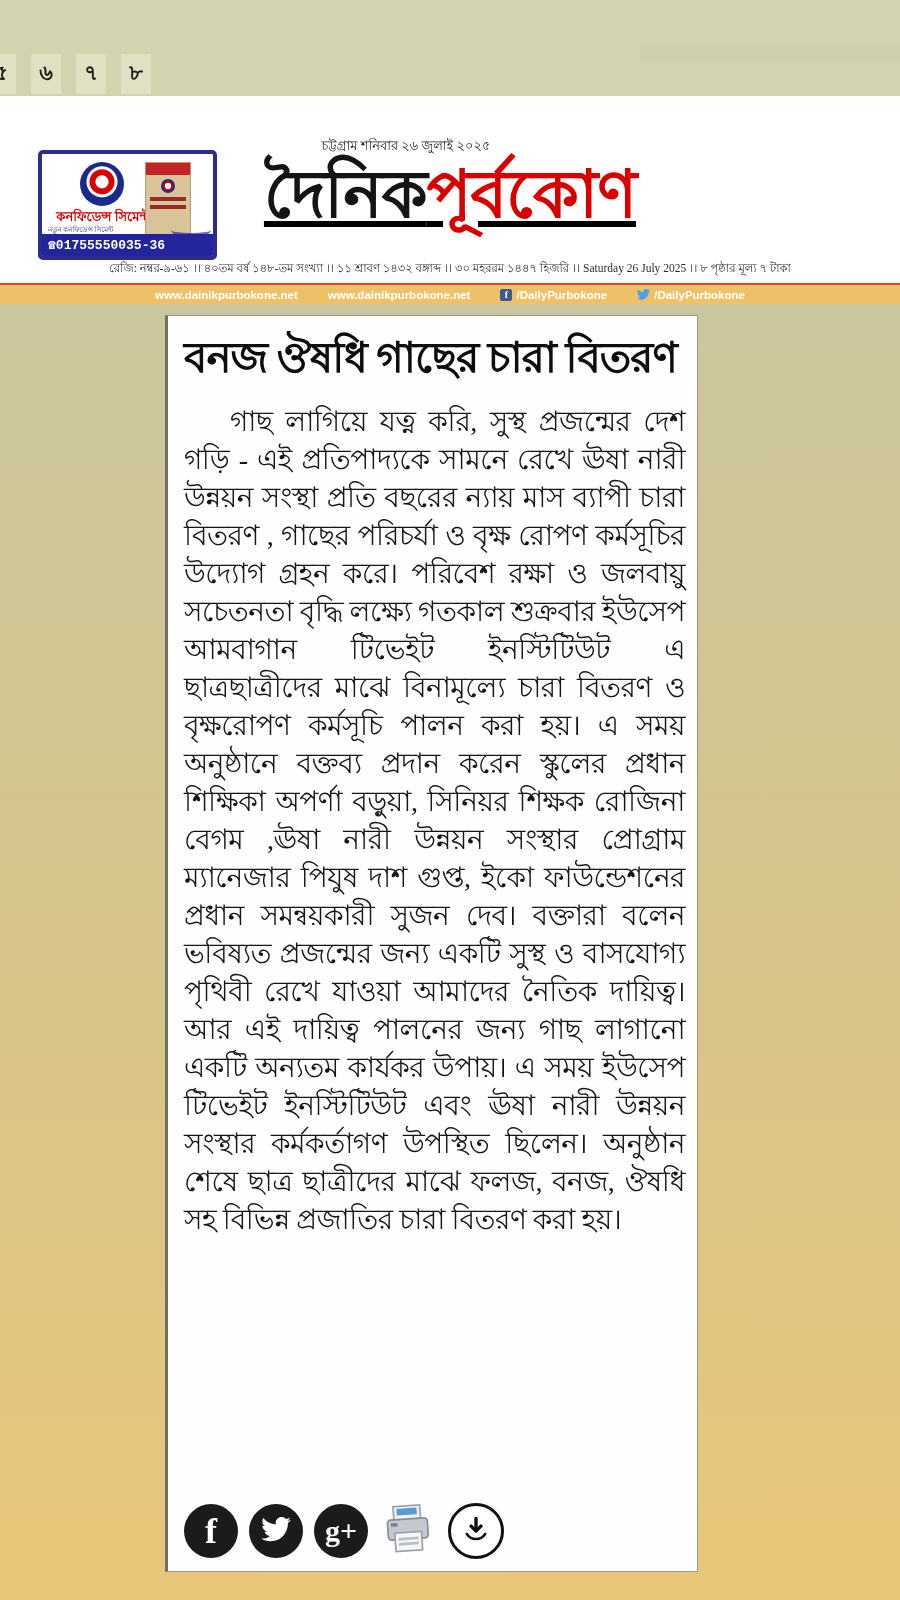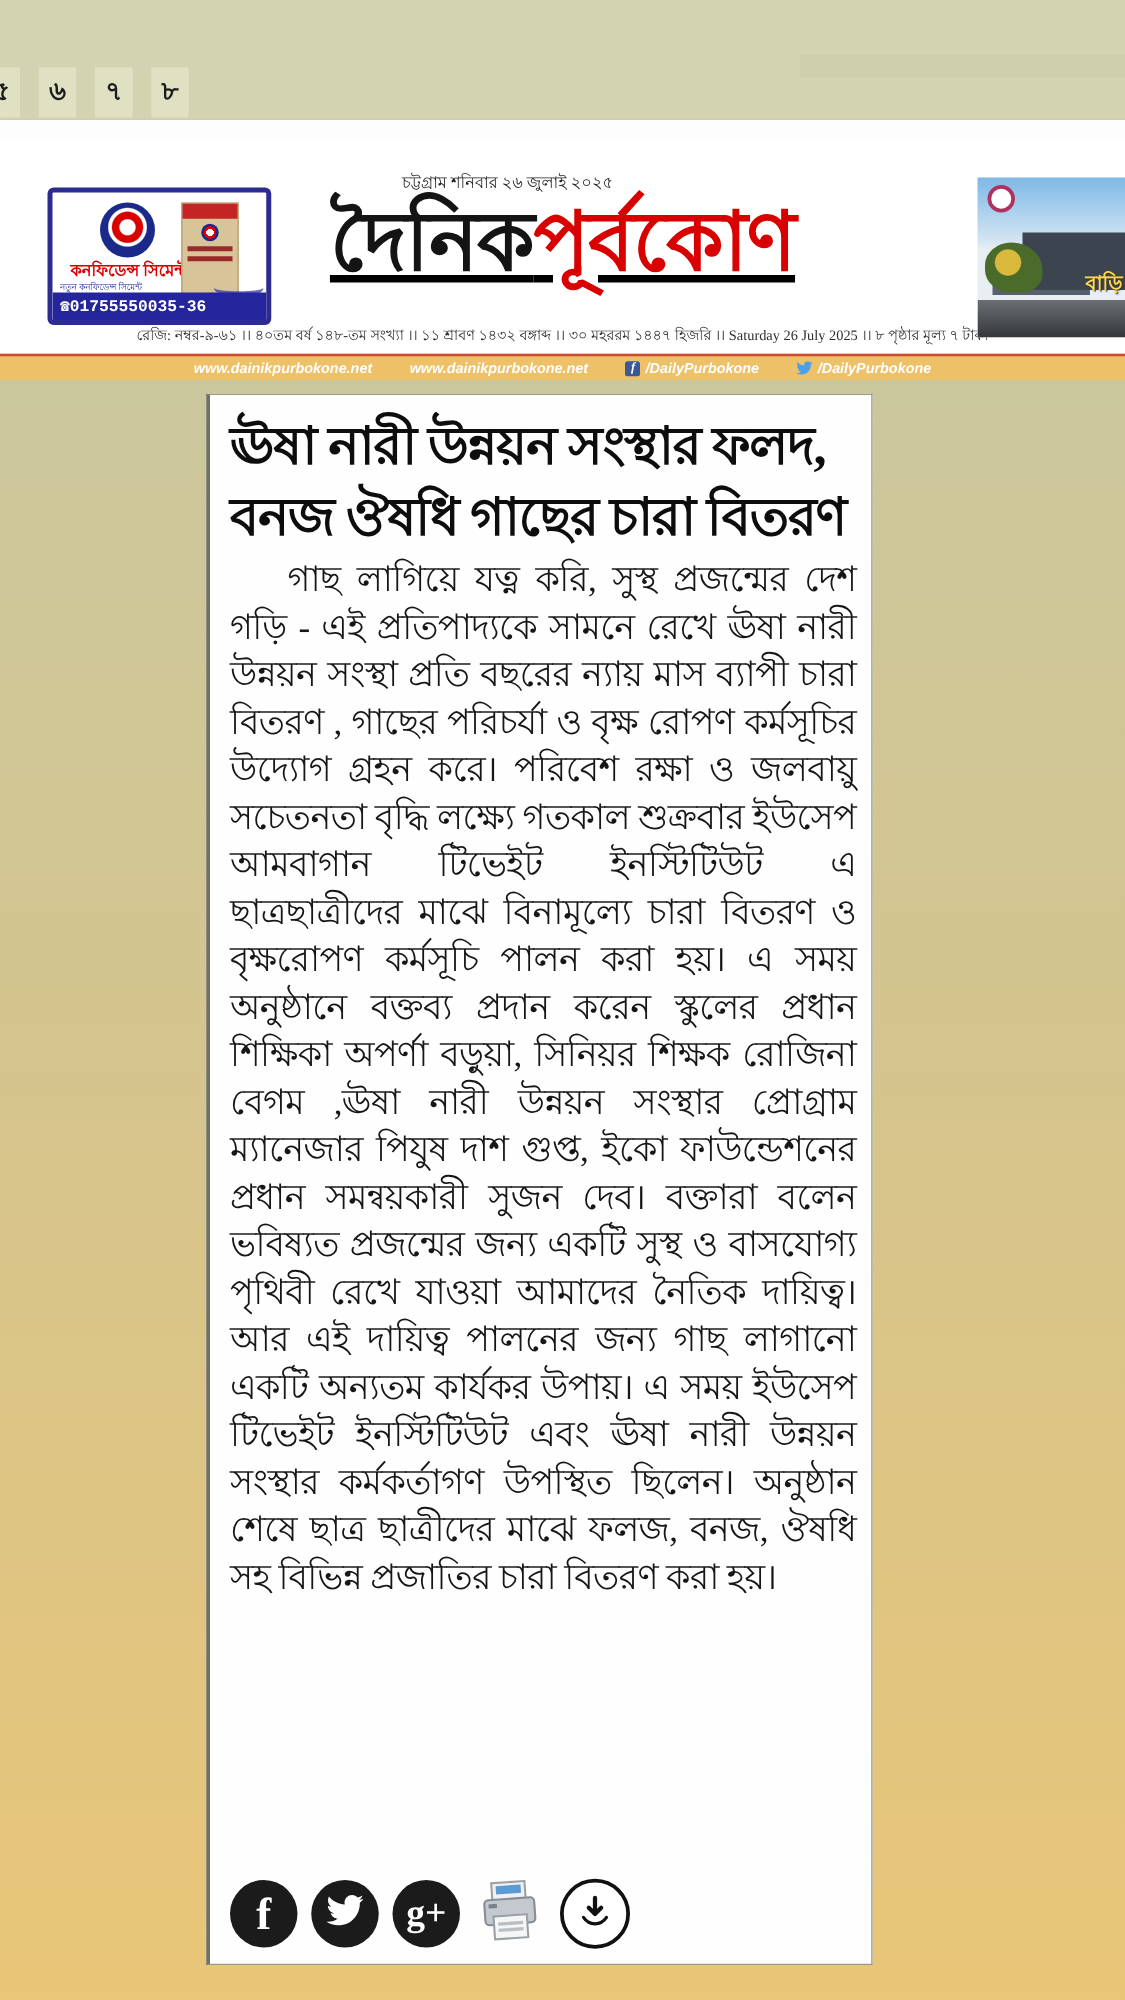--- a/index.html
+++ b/index.html
@@ -62,40 +62,40 @@
   .ad-right .logo-dot { position:absolute; left:8px; top:6px; width:22px; height:22px; border-radius:50%;
     background:#fff; border:3px solid #b03060; }
   .ad-right .ad-cap { position:absolute; right:2px; top:72px; color:#ffd84d; font-weight:bold; font-size:16px;
     text-shadow:1px 1px 1px #333; }
 
   
   .site-bar {
     position:absolute; left:0; top:283px; width:900px; height:21px; background:#eec169;
     border-top:2px solid #cf4a33;
     display:flex; align-items:center; justify-content:center; gap:30px;
-    font-family:"Liberation Sans", sans-serif; font-size:11.5px; font-weight:bold; color:#fff;font-style:italic;
+    font-family:"Liberation Sans", sans-serif; font-size:11.5px; font-weight:bold; color:#fff;
   }
   .site-bar .bar-item { display:flex; align-items:center; gap:4px; cursor:pointer; }
   .mini-fb { width:12px; height:12px; background:#3b5998; color:#fff; font-size:10px; font-weight:bold;
     display:inline-flex; align-items:center; justify-content:center; border-radius:2px; font-family:"Liberation Serif", serif; }
   .mini-tw svg { display:block; }
 
   
   .main-area { position:absolute; left:0; top:304px; width:900px; height:1296px;
     background:linear-gradient(#cbc79d 0%, #d5c48c 45%, #e9c678 100%); }
 
   
   .article-panel {
     position:absolute; left:165px; top:11px; width:533px; height:1257px;
     background:#fefefe; border:1px solid #9a9a88; border-left:3px solid #6f6f63;
     padding:14px 12px 70px 16px; overflow:hidden;
   }
   .headline { font-size:42px; line-height:57px; font-weight:bold; color:#0d0d0d; letter-spacing:-1px; }
   .article-body {
-    margin-top:2px; font-size:28px; line-height:38px; color:#161616;
+    margin-top:16px; font-size:28px; line-height:38px; color:#161616;
     text-align:justify; text-indent:46px; letter-spacing:-0.5px;
   }
 
   
   .share-row { position:absolute; left:16px; bottom:12px; display:flex; align-items:center; gap:11px; }
   .share-circle { width:54px; height:54px; border-radius:50%; background:#1b1b1b; color:#fff;
     display:flex; align-items:center; justify-content:center; cursor:pointer; }
   .share-circle.fb { font-size:36px; font-weight:bold; font-family:"Liberation Serif", serif; }
   .share-circle.gp { font-size:30px; font-weight:bold; font-family:"Liberation Serif", serif; }
   .share-print { width:58px; height:54px; display:flex; align-items:center; justify-content:center; cursor:pointer; transform:rotate(-4deg); }
@@ -133,27 +133,20 @@
     <div class="bag">
       <div class="bagtop"></div>
         <div class="baglogo"></div>
         <div class="bagline"></div>
         <div class="bagline"></div>
     </div>
     <div class="swoosh"></div>
     <div class="phone-strip">☎01755550035-36</div>
   </div>
 
-  <div class="ad-right">
-    <div class="building"></div>
-    <div class="tree"></div>
-    <div class="road"></div>
-    <div class="logo-dot"></div>
-    <div class="ad-cap">বাড়ি</div>
-  </div>
 </div>
 
 <div class="site-bar">
   <span class="bar-item">www.dainikpurbokone.net</span>
   <span class="bar-item">www.dainikpurbokone.net</span>
   <span class="bar-item">
     <span class="mini-fb">f</span>
     <span>/DailyPurbokone</span>
   </span>
   <span class="bar-item">
@@ -162,21 +155,20 @@
           <path fill="#4aa0ec" d="M32 3.2c-1.2.5-2.4.9-3.8 1C29.6 3.4 30.6 2 31.1.5c-1.3.8-2.7 1.3-4.2 1.6C25.7.8 24 0 22.2 0c-3.6 0-6.6 2.9-6.6 6.6 0 .5.1 1 .2 1.5C10.3 7.8 5.4 5.2 2.2 1.2c-.6 1-.9 2.1-.9 3.3 0 2.3 1.2 4.3 2.9 5.5-1.1 0-2.1-.3-3-.8v.1c0 3.2 2.3 5.8 5.3 6.4-.6.2-1.1.2-1.7.2-.4 0-.8 0-1.2-.1.8 2.6 3.3 4.5 6.1 4.6-2.2 1.8-5.1 2.8-8.2 2.8H0c2.9 1.9 6.4 3 10.1 3 12.1 0 18.7-10 18.7-18.7v-.9c1.3-.9 2.4-2.1 3.2-3.4z"></path>
         </svg>
     </span>
     <span>/DailyPurbokone</span>
   </span>
 </div>
 
 <div class="main-area">
   <div class="article-panel">
     <div class="headline">
-      <div>ঊষা নারী উন্নয়ন সংস্থার ফলদ,</div>
       <div>বনজ ঔষধি গাছের চারা বিতরণ</div>
     </div>
     <div class="article-body">গাছ লাগিয়ে যত্ন করি, সুস্থ প্রজন্মের দেশ গড়ি - এই প্রতিপাদ্যকে সামনে রেখে ঊষা নারী উন্নয়ন সংস্থা প্রতি বছরের ন্যায় মাস ব্যাপী চারা বিতরণ , গাছের পরিচর্যা ও বৃক্ষ রোপণ কর্মসূচির উদ্যোগ গ্রহন করে। পরিবেশ রক্ষা ও জলবায়ু সচেতনতা বৃদ্ধি লক্ষ্যে গতকাল শুক্রবার ইউসেপ আমবাগান টিভেইট ইনস্টিটিউট এ ছাত্রছাত্রীদের মাঝে বিনামূল্যে চারা বিতরণ ও বৃক্ষরোপণ কর্মসূচি পালন করা হয়। এ সময় অনুষ্ঠানে বক্তব্য প্রদান করেন স্কুলের প্রধান শিক্ষিকা অপর্ণা বড়ুয়া, সিনিয়র শিক্ষক রোজিনা বেগম ,ঊষা নারী উন্নয়ন সংস্থার প্রোগ্রাম ম্যানেজার পিযুষ দাশ গুপ্ত, ইকো ফাউন্ডেশনের প্রধান সমন্বয়কারী সুজন দেব। বক্তারা বলেন ভবিষ্যত প্রজন্মের জন্য একটি সুস্থ ও বাসযোগ্য পৃথিবী রেখে যাওয়া আমাদের নৈতিক দায়িত্ব। আর এই দায়িত্ব পালনের জন্য গাছ লাগানো একটি অন্যতম কার্যকর উপায়।  এ সময় ইউসেপ টিভেইট ইনস্টিটিউট এবং ঊষা নারী উন্নয়ন সংস্থার কর্মকর্তাগণ উপস্থিত ছিলেন। অনুষ্ঠান শেষে ছাত্র ছাত্রীদের মাঝে ফলজ, বনজ, ঔষধি সহ বিভিন্ন প্রজাতির চারা বিতরণ করা হয়।</div>
 
     <div class="share-row">
       <div class="share-circle fb">
         <span>f</span>
       </div>
       <div class="share-circle">
         <span>

